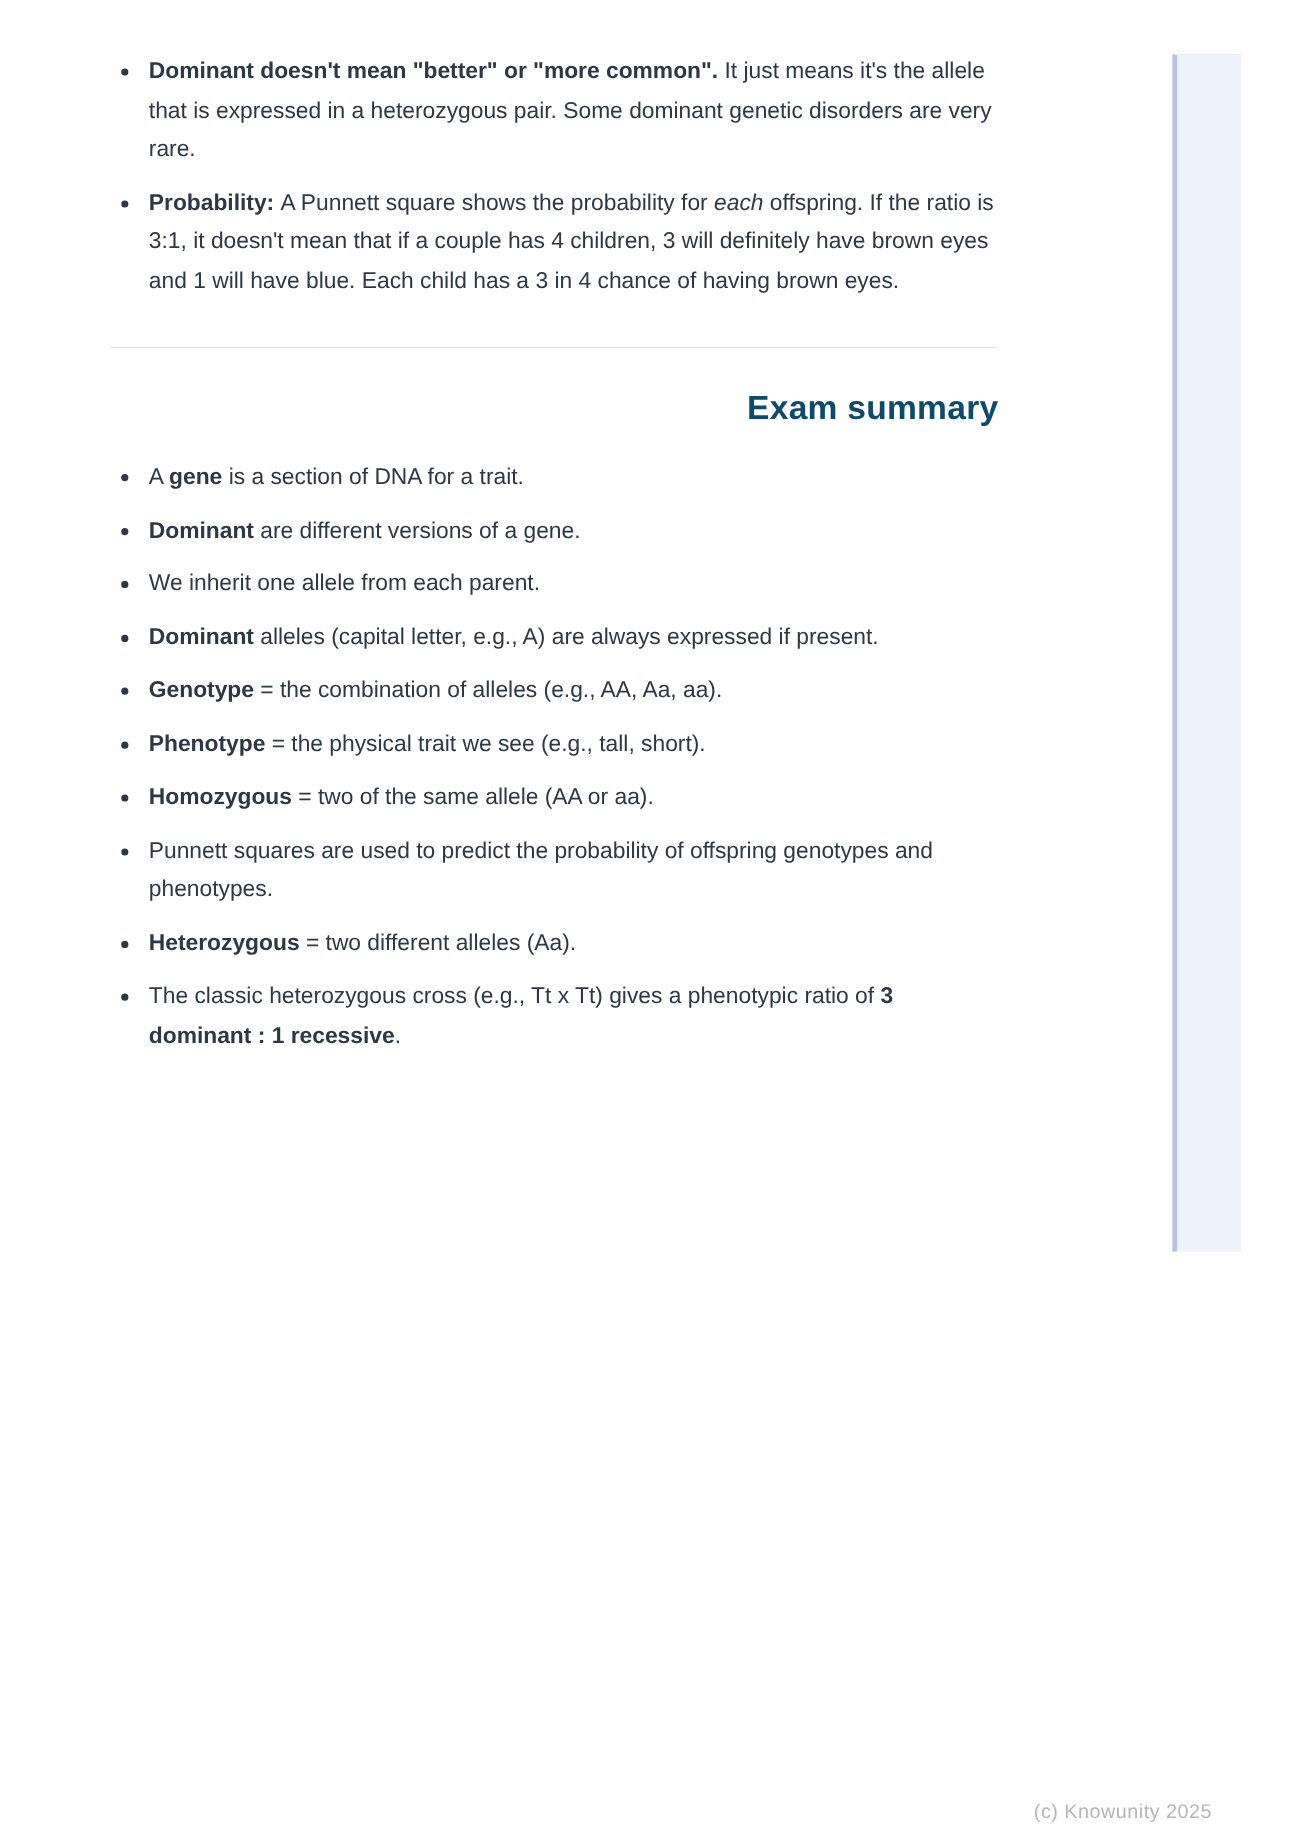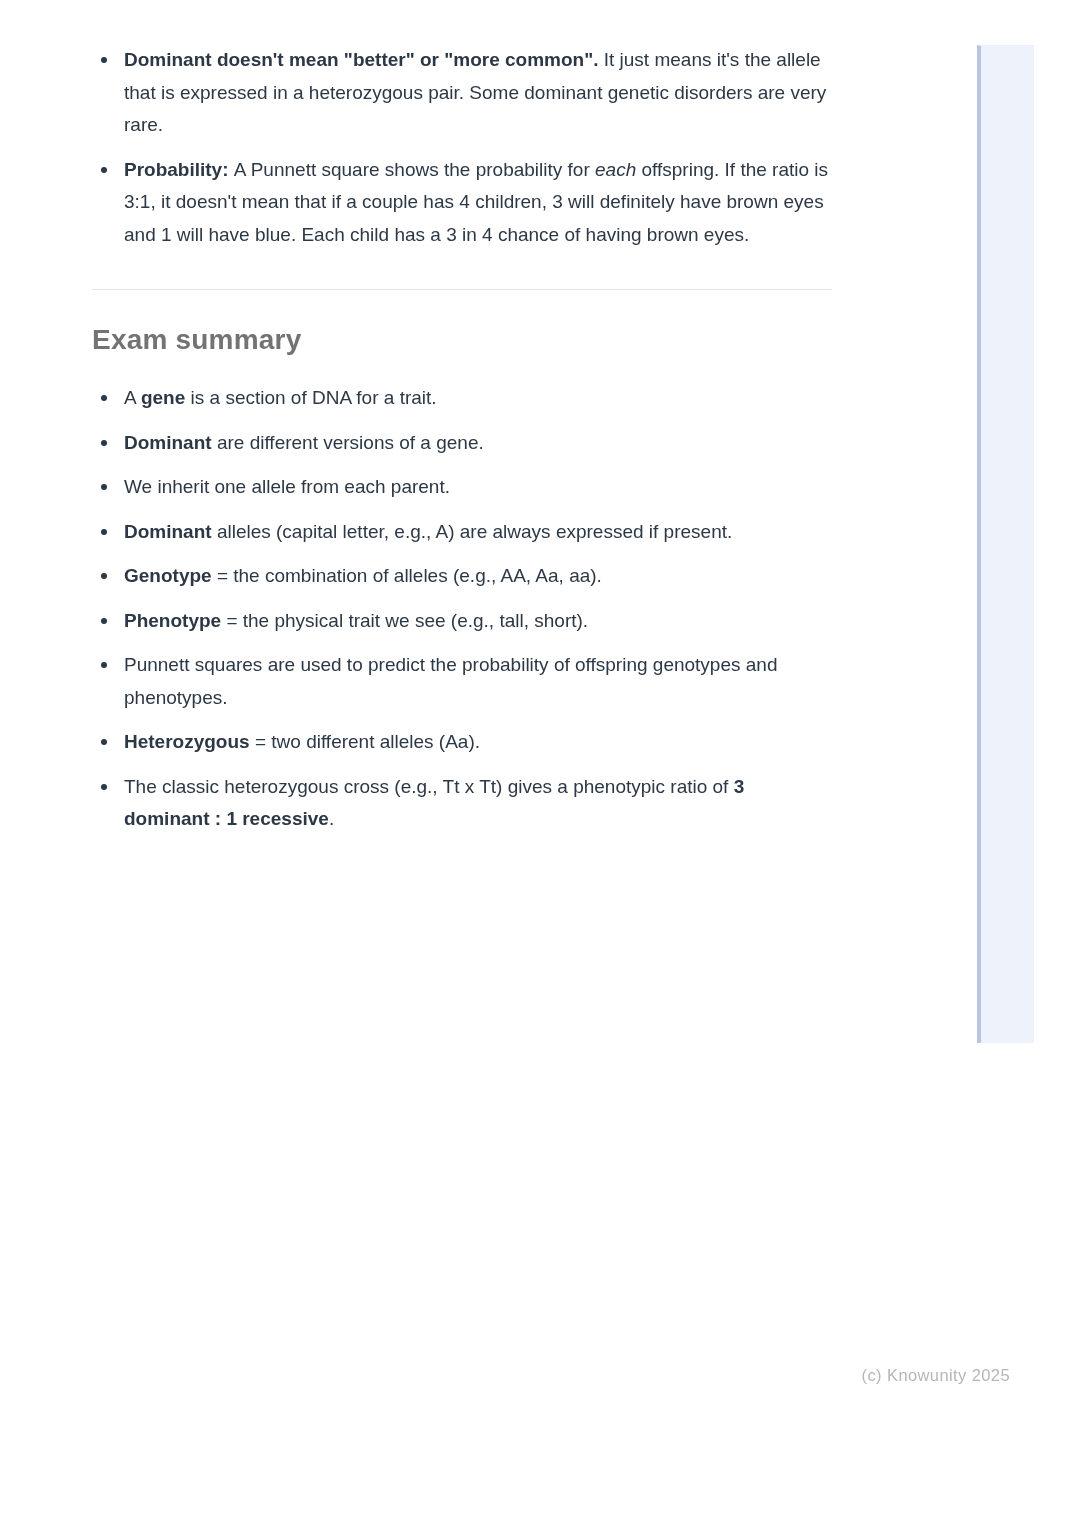--- a/index.html
+++ b/index.html
@@ -40,34 +40,35 @@
   hr.divider {
     border: none;
     border-top: 1px solid #e3e6ea;
     margin: 38px 0 0 0;
   }
   h2.section-heading {
     margin: 32px 0 24px 0;
     font-size: 28px;
     line-height: 36px;
     font-weight: 700;
-    color: #737373;
+    color: #0c4a6e;
     letter-spacing: 0.2px;
+    text-align: right;
   }
   .page-strip {
     position: absolute;
     left: 977px; top: 45px;
     width: 57px; height: 998px;
     background: #eef2fb;
     border-left: 4px solid #b9c4e2;
     border-top: 1px solid #e9eef9;
   }
   .footer {
     position: absolute;
-    top: 1365px;
+    top: 1500px;
     right: 70px;
     font-size: 16.5px;
     line-height: 20px;
     color: #b5b6b8;
     letter-spacing: 0.4px;
   }
 </style>
 </head>
 <body>
 
@@ -82,20 +83,21 @@
 
   <h2 class="section-heading">Exam summary</h2>
 
   <ul class="doc-list">
       <li><span>A </span><span class="seg-b">gene</span><span> is a section of DNA for a trait.</span></li>
       <li><span class="seg-b">Dominant</span><span> are different versions of a gene.</span></li>
       <li><span>We inherit one allele from each parent.</span></li>
       <li><span class="seg-b">Dominant</span><span> alleles (capital letter, e.g., A) are always expressed if present.</span></li>
       <li><span class="seg-b">Genotype</span><span> = the combination of alleles (e.g., AA, Aa, aa).</span></li>
       <li><span class="seg-b">Phenotype</span><span> = the physical trait we see (e.g., tall, short).</span></li>
+      <li><span class="seg-b">Homozygous</span><span> = two of the same allele (AA or aa).</span></li>
       <li><span>Punnett squares are used to predict the probability of offspring genotypes and phenotypes.</span></li>
       <li><span class="seg-b">Heterozygous</span><span> = two different alleles (Aa).</span></li>
       <li><span>The classic heterozygous cross (e.g., Tt x Tt) gives a phenotypic ratio of </span><span class="seg-b">3 dominant : 1 recessive</span><span>.</span></li>
     </ul>
 
 </div>
 
 <div class="page-strip"></div>
 
 <div class="footer">(c) Knowunity 2025</div>

